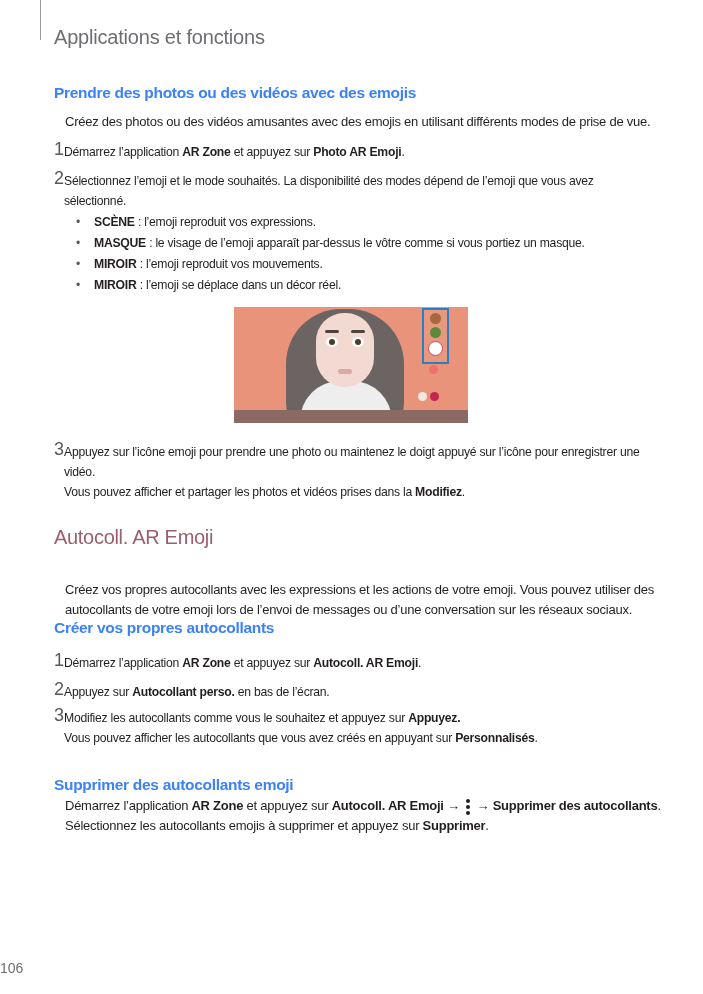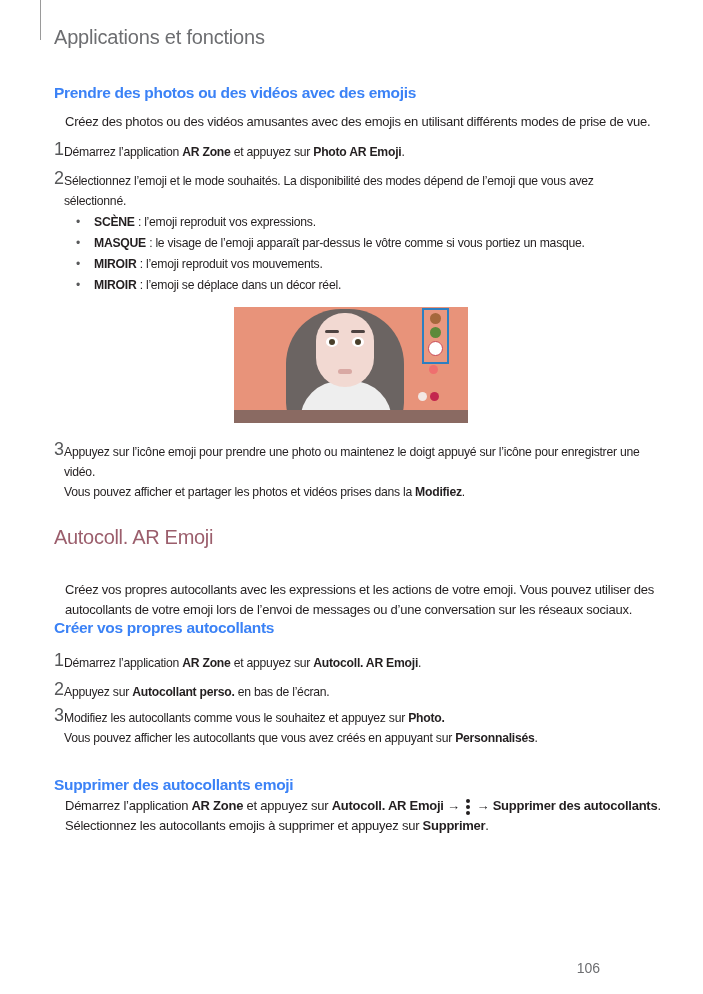--- a/index.html
+++ b/index.html
@@ -29,21 +29,21 @@
     .mouth { position:absolute; left:22px; top:56px; width:14px; height:5px; background:#d9a9a4; border-radius:3px; }
     .shirt { position:absolute; left:66px; top:74px; width:92px; height:50px; background:#eeeeee; border-radius:40px 40px 0 0; }
     .sel-box { position:absolute; left:188px; top:1px; width:23px; height:52px; border:2px solid #2d7fc1; background:rgba(255,255,255,0.05); }
     .mini { position:absolute; left:6px; width:11px; height:11px; border-radius:50%; }
     .mini.a { top:3px; background:#a6683c; }
     .mini.b { top:17px; background:#5d8a3a; }
     .mini.c { top:31px; width:15px; height:15px; left:4px; background:#ffffff; border:1.5px solid #c94a57; box-sizing:border-box; }
     .plus { position:absolute; left:195px; top:58px; width:9px; height:9px; border-radius:50%; background:#ef6f6f; }
     .btn-w { position:absolute; left:184px; top:85px; width:9px; height:9px; border-radius:50%; background:#f3e7e3; }
     .btn-r { position:absolute; left:196px; top:85px; width:9px; height:9px; border-radius:50%; background:#c3264e; }
-    .page-num { position:absolute; left:0; width:600px; top:960px; text-align:right; font-size:14px; color:#6d6e71; }
+    .page-num { position:absolute; left:0; width:600px; top:960px; text-align:left; font-size:14px; color:#6d6e71; }
     .dots-icon { display:inline-block; vertical-align:middle; width:6px; height:16px; position:relative; margin:0 2px; }
     .dots-icon i { position:absolute; left:1px; width:4px; height:4px; border-radius:50%; background:#231f20; }
     .dots-icon i:nth-child(1){top:0;} .dots-icon i:nth-child(2){top:6px;} .dots-icon i:nth-child(3){top:12px;}
   </style>
 </head>
 <body>
 
 <div class="header-rule"></div>
 <div class="running-head">Applications et fonctions</div>
 
@@ -111,21 +111,21 @@
 <div class="step" style="top:653px;">
   <span class="num">1</span>
   <span class="txt"><span>Démarrez l’application </span><b>AR Zone</b><span> et appuyez sur </span><b>Autocoll. AR Emoji</b><span>.</span></span>
 </div>
 <div class="step" style="top:682px;">
   <span class="num">2</span>
   <span class="txt"><span>Appuyez sur </span><b>Autocollant perso.</b><span> en bas de l’écran.</span></span>
 </div>
 <div class="step" style="top:708px;">
   <span class="num">3</span>
-  <span class="txt"><span>Modifiez les autocollants comme vous le souhaitez et appuyez sur </span><b>Photo.</b><br><span>Vous pouvez afficher les autocollants que vous avez créés en appuyant sur </span><b>Personnalisés</b><span>.</span></span>
+  <span class="txt"><span>Modifiez les autocollants comme vous le souhaitez et appuyez sur </span><b>Appuyez.</b><br><span>Vous pouvez afficher les autocollants que vous avez créés en appuyant sur </span><b>Personnalisés</b><span>.</span></span>
 </div>
 
 <div class="h2" style="top:744px;margin-top:32px;">Supprimer des autocollants emoji</div>
 <div class="para" style="top:796px;">
   <span>Démarrez l’application </span><b>AR Zone</b><span> et appuyez sur </span><b>Autocoll. AR Emoji</b><span> → </span><span class="dots-icon"><i></i><i></i><i></i></span><span> → </span><b>Supprimer des autocollants</b><span>.</span>
 </div>
 <div class="para" style="top:816px;">
   <span>Sélectionnez les autocollants emojis à supprimer et appuyez sur </span><b>Supprimer</b><span>.</span>
 </div>
 

